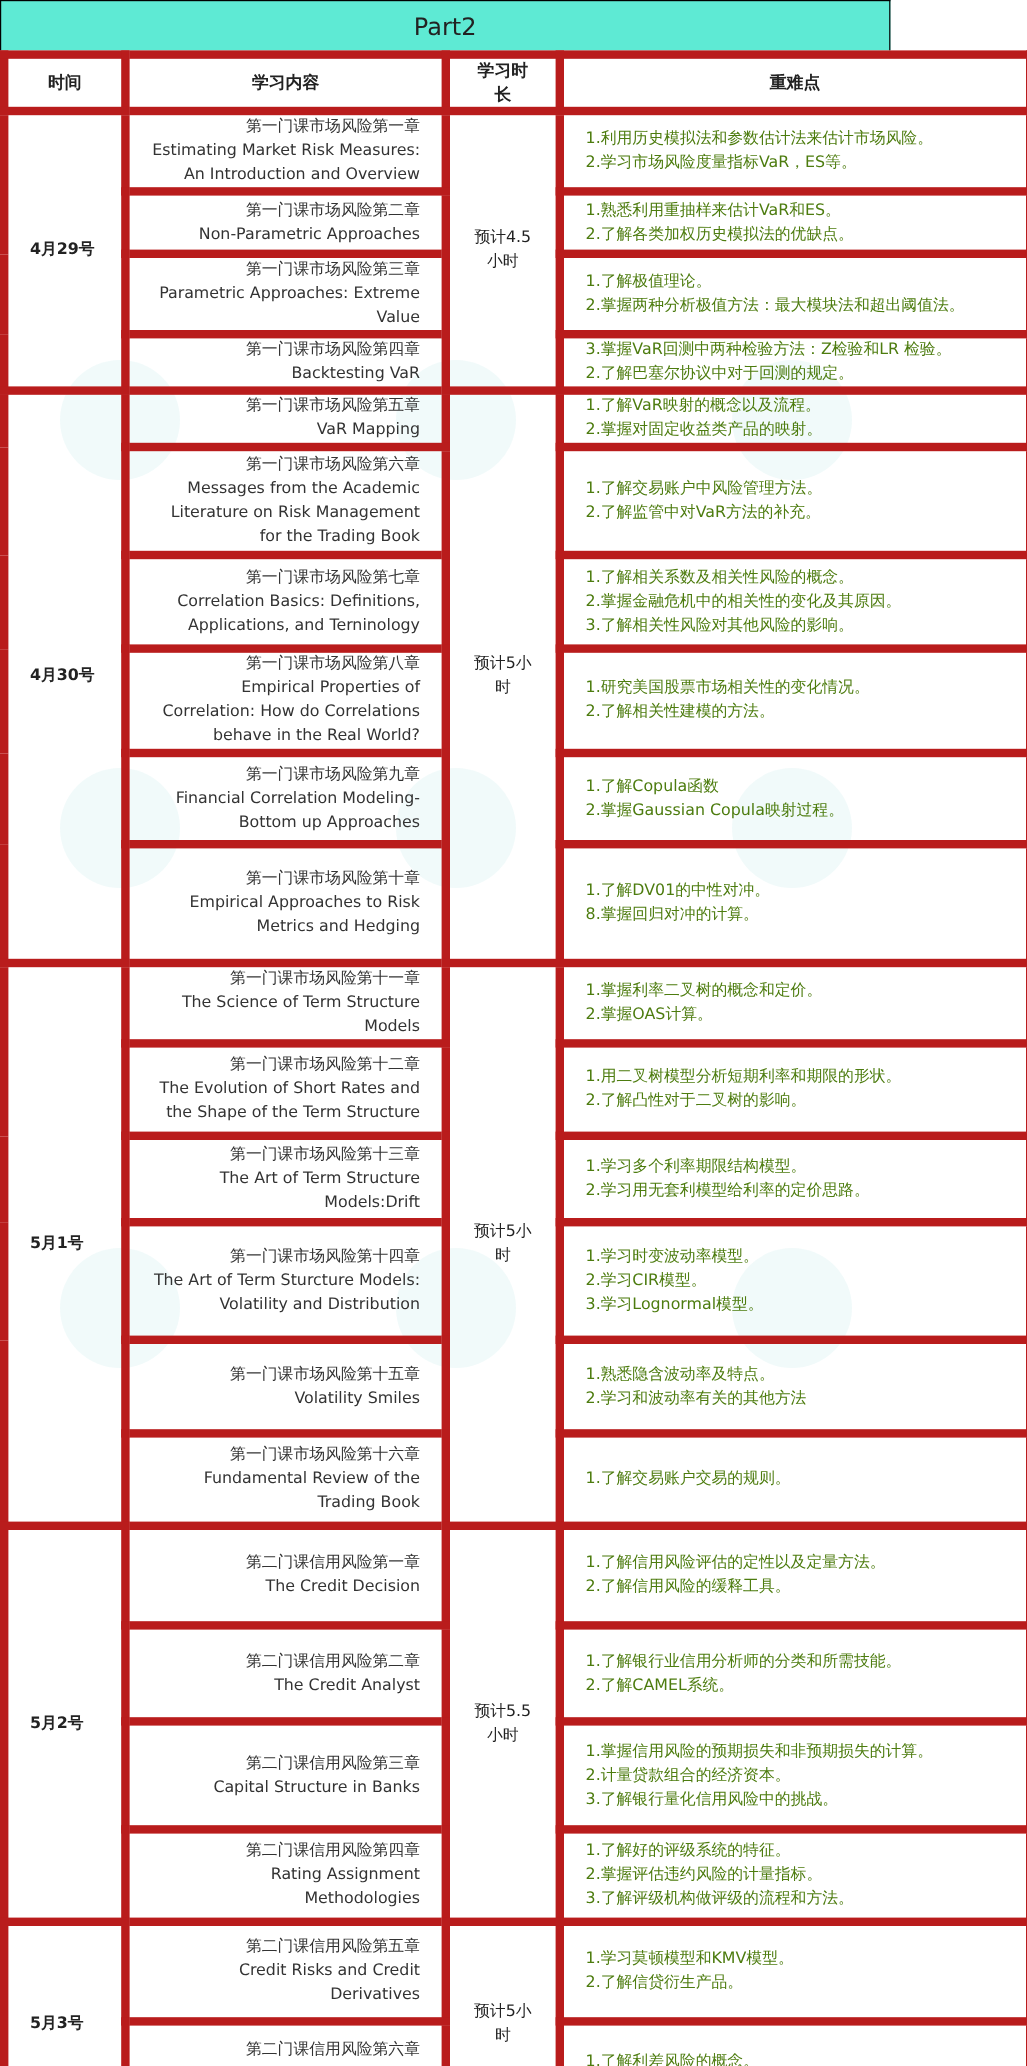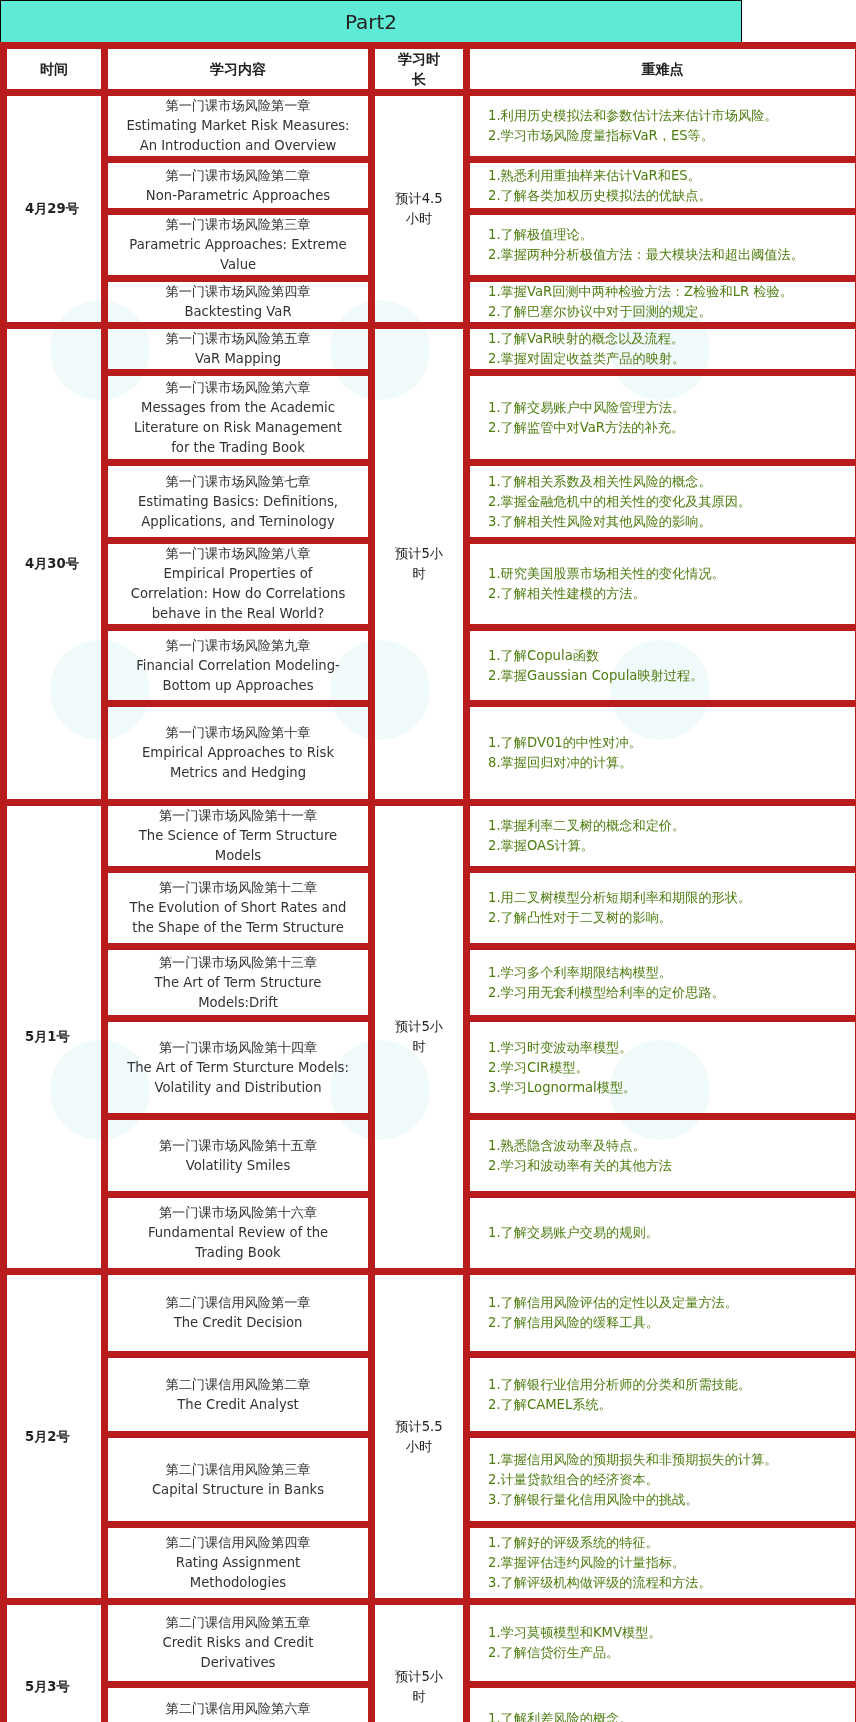--- a/index.html
+++ b/index.html
@@ -9,21 +9,21 @@
                background: #5eead4; border: 1px solid #000; border-bottom: none;
                display: flex; align-items: center; justify-content: center;
                font-size: 20px; color: #222; box-sizing: border-box; }
   table.plan { position: absolute; left: 0; top: 42px; width: 855px; border-collapse: collapse;
                table-layout: fixed; }
   table.plan td, table.plan th { border: 7px solid #b91c1c; padding: 0 18px; vertical-align: middle;
                font-size: 13.2px; line-height: 20px; box-sizing: border-box; }
   table.plan th { height: 24px; font-weight: bold; font-size: 14px; text-align: center; }
   td.date { text-align: left; font-weight: bold; font-size: 14px; }
   td.dur { text-align: center; font-size: 13.5px; }
-  td.content { text-align: center; color: #333; }
+  td.content { text-align: right; color: #333; }
   td.points { text-align: left; color: #4d7c0f; }
   .line { display: block; white-space: normal; }
   .watermark { position: absolute; border-radius: 50%; background: rgba(120, 205, 210, 0.10);
                pointer-events: none; }
 </style>
 </head>
 <body>
 
 <div class="watermark" style="left:50px;top:300px;width:100px;height:100px;"></div>
 <div class="watermark" style="left:330px;top:300px;width:100px;height:100px;"></div>
@@ -84,21 +84,21 @@
           <span class="line">1.了解极值理论。</span>
           <span class="line">2.掌握两种分析极值方法：最大模块法和超出阈值法。</span>
         </td>
       </tr>
       <tr style="height: 47px;">
         <td class="content">
           <span class="line">第一门课市场风险第四章</span>
           <span class="line">Backtesting VaR</span>
         </td>
         <td class="points">
-          <span class="line">1.掌握VaR回测中两种检验方法：Z检验和LR 检验。</span>
+          <span class="line">3.掌握VaR回测中两种检验方法：Z检验和LR 检验。</span>
           <span class="line">2.了解巴塞尔协议中对于回测的规定。</span>
         </td>
       </tr>
       <tr style="height: 47px;">
         <td class="date" rowspan="6">4月30号</td>
         <td class="content">
           <span class="line">第一门课市场风险第五章</span>
           <span class="line">VaR Mapping</span>
         </td>
         <td class="dur" rowspan="6">预计5小时</td>
@@ -113,21 +113,21 @@
           <span class="line">Messages from the Academic Literature on Risk Management for the Trading Book</span>
         </td>
         <td class="points">
           <span class="line">1.了解交易账户中风险管理方法。</span>
           <span class="line">2.了解监管中对VaR方法的补充。</span>
         </td>
       </tr>
       <tr style="height: 78px;">
         <td class="content">
           <span class="line">第一门课市场风险第七章</span>
-          <span class="line">Estimating Basics: Definitions, Applications, and Terninology</span>
+          <span class="line">Correlation Basics: Definitions, Applications, and Terninology</span>
         </td>
         <td class="points">
           <span class="line">1.了解相关系数及相关性风险的概念。</span>
           <span class="line">2.掌握金融危机中的相关性的变化及其原因。</span>
           <span class="line">3.了解相关性风险对其他风险的影响。</span>
         </td>
       </tr>
       <tr style="height: 85px;">
         <td class="content">
           <span class="line">第一门课市场风险第八章</span>

